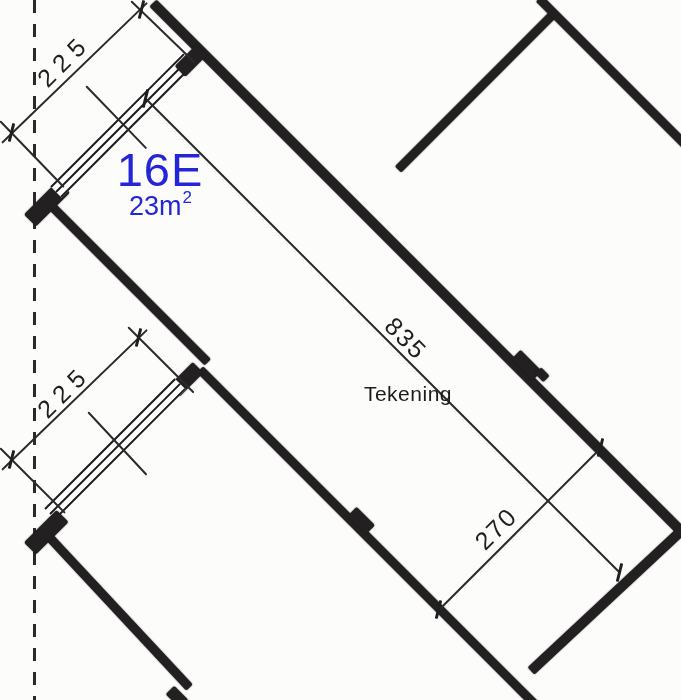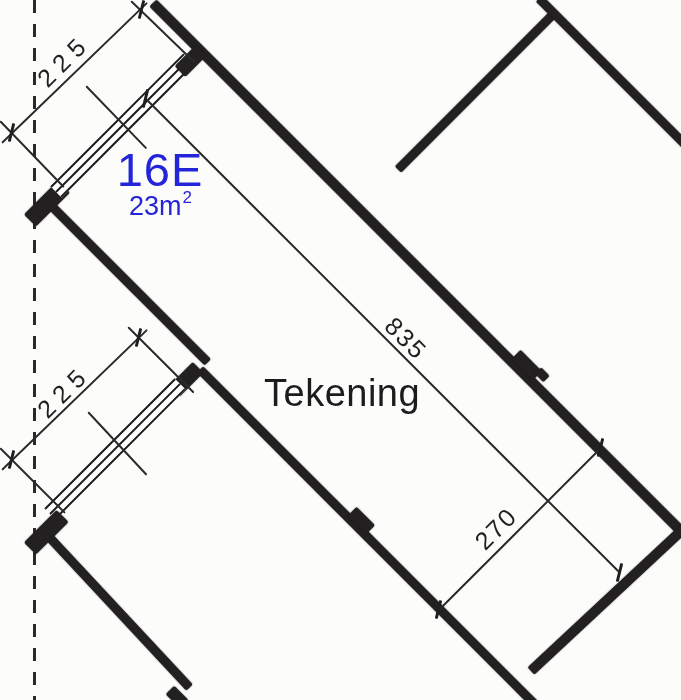--- a/index.html
+++ b/index.html
@@ -51,22 +51,22 @@
   .unit-label{
     position:absolute;left:108px;top:146px;width:104px;text-align:center;
     font-size:47px;line-height:1;color:var(--accent);letter-spacing:1px;
   }
   .area-label{
     position:absolute;left:108px;top:191px;width:104px;text-align:center;
     font-size:27px;line-height:1;color:var(--accent);
   }
   .area-label sup{font-size:17px;position:relative;top:-2px;left:1px;}
   .room-label{
-    position:absolute;left:264px;top:374px;width:188px;text-align:left;
-    font-size:38px;line-height:39px;color:#1c1c1c;letter-spacing:.5px;
+    position:absolute;left:264px;top:374px;width:188px;text-align:right;
+    font-size:21px;line-height:39px;color:#1c1c1c;letter-spacing:.5px;
   }
 </style>
 </head>
 <body>
 
 <div class="plan">
 
   <div class="dashed"></div>
 
   <div class="w" style="left:153px;top:-2px;width:745px;height:10px;transform:rotate(45deg);"></div>

